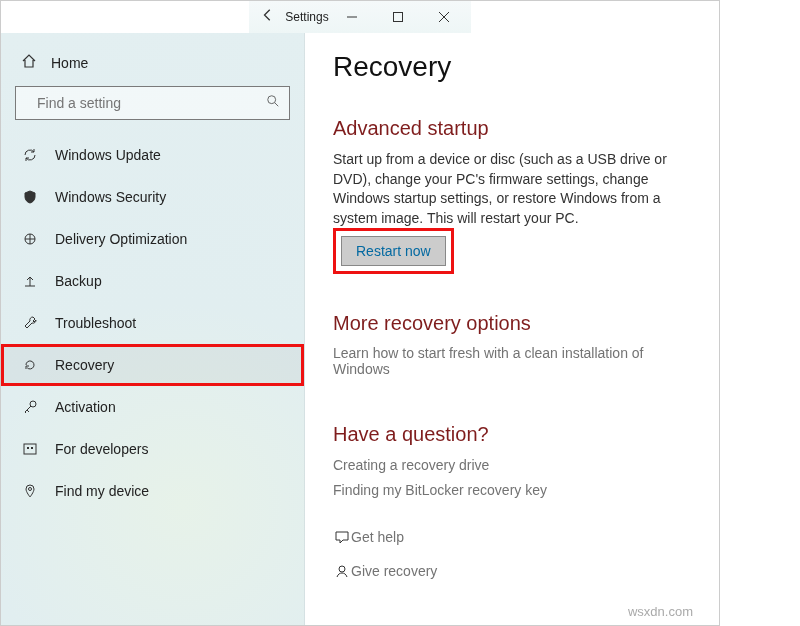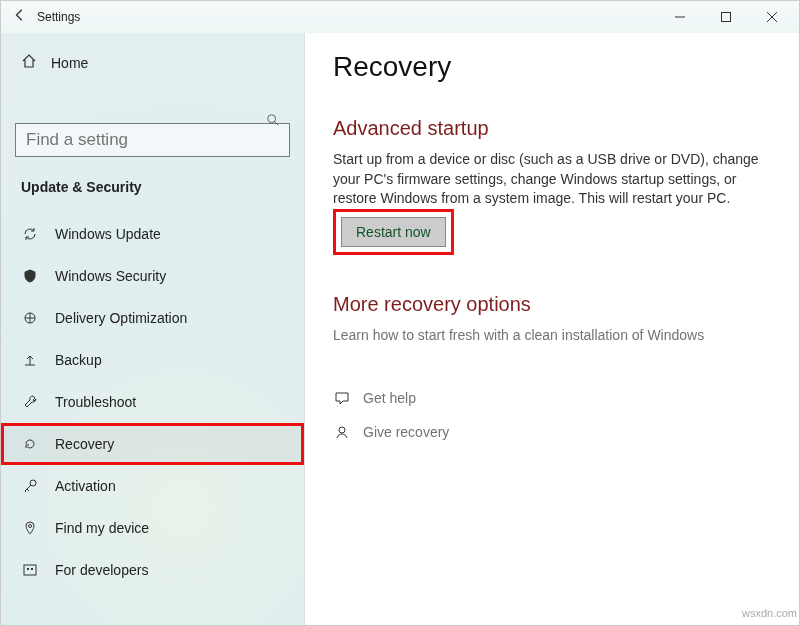--- a/index.html
+++ b/index.html
@@ -1,47 +1,47 @@
 <!DOCTYPE html>
 <html><head>
   <meta charset="utf-8">
   <style>
     * { margin: 0; padding: 0; box-sizing: border-box; font-family: "Segoe UI", Tahoma, sans-serif; }
     body { width: 800px; height: 626px; overflow: hidden; background: #fff; }
-    .window { width: 800px; height: 626px; display: flex; flex-direction: column; border: 1px solid #ccc; position: relative; }
+    .window { width: 720px; height: 626px; display: flex; flex-direction: column; border: 1px solid #ccc; position: relative; align-items: center; }
     .titlebar { height: 32px; display: flex; align-items: center; padding: 0 4px; background: linear-gradient(180deg,#f5f9fa,#eef6f6); }
     .tb-left { display: flex; align-items: center; gap: 10px; padding-left: 8px; }
     .tb-title { font-size: 12px; color: #222; }
     .tb-right { margin-left: auto; display: flex; }
     .win-btn { width: 46px; height: 32px; display: flex; align-items: center; justify-content: center; font-size: 12px; color: #333; }
     .win-btn svg { width: 10px; height: 10px; }
     .body { flex: 1; display: flex; overflow: hidden; }
     .sidebar { width: 304px; background: radial-gradient(circle at 60% 80%, #e7f2e9 0%, #e1eef0 40%, #e3eff1 100%); padding: 12px 0 0 0; display: flex; flex-direction: column; border-right: 1px solid rgba(0,0,0,0.05); }
     .home-row { display: flex; align-items: center; gap: 14px; padding: 8px 20px 14px 20px; font-size: 14px; color: #222; }
     .search-wrap { margin: 0 14px 14px 14px; }
-    .search { width: 100%; height: 34px; border: 1px solid #7a7a7a; background: rgba(255,255,255,0.55); padding: 0 30px 0 10px; font-size: 17px; position: relative; margin-top: 37px; }
+    .search { width: 100%; height: 34px; border: 1px solid #7a7a7a; background: rgba(255,255,255,0.55); padding: 0 30px 0 21px; font-size: 14px; position: relative; }
     .search-box { position: relative; }
     .search-icon { position: absolute; right: 10px; top: 50%; transform: translateY(-50%); color: #555; }
     .section-title { font-size: 14px; font-weight: 600; padding: 8px 20px 18px 20px; color: #222; }
     .nav { display: flex; flex-direction: column; }
     .nav-item { display: flex; align-items: center; gap: 16px; padding: 12px 20px; font-size: 14px; color: #222; cursor: default; }
     .nav-item .icon { width: 18px; height: 18px; display: flex; align-items: center; justify-content: center; color: #333; }
     .nav-item.selected { background: rgba(0,0,0,0.04); }
     .highlight-red { outline: 3px solid #e11; outline-offset: -3px; }
     .content { flex: 1; padding: 18px 28px 0 28px; overflow: auto; background: #fff; }
     h1 { font-size: 28px; font-weight: 400; margin-bottom: 34px; color: #111; }
     h2 { font-size: 20px; font-weight: 400; margin-bottom: 10px; color: #7f1d1d; }
     .section { margin-bottom: 38px; }
     .para { font-size: 14px; color: #333; line-height: 1.4; margin-bottom: 0; max-width: 440px; }
-    .btn { display: inline-block; background: #ccc; border: 1px solid #888; padding: 6px 14px; font-size: 14px; color: #14532d; }
+    .btn { display: inline-block; background: #ccc; border: 1px solid #888; padding: 6px 14px; font-size: 14px; color: #0369a1; }
     .btn-wrap-hl { display: inline-block; padding: 5px; border: 3px solid #e11; }
     .link { color: #737373; font-size: 14px; text-decoration: none; display: inline-block; margin-bottom: 8px; }
-    .help-row { display: flex; align-items: center; gap: 12px; margin-bottom: 10px; margin-top: 16px; }
+    .help-row { display: flex; align-items: center; gap: 0; margin-bottom: 10px; margin-top: 16px; }
     .help-row .micon { width: 18px; height: 18px; color: #333; display:flex;align-items:center;justify-content:center;}
-    .watermark { position: absolute; bottom: 6px; right: 2px; font-size: 11px; color: #aaa; }
+    .watermark { position: absolute; bottom: 6px; right: 26px; font-size: 13px; color: #aaa; }
   </style>
 </head>
 <body>
 
 <div class="window">
   <div class="titlebar">
     <div class="tb-left">
       <span class="icon">
         <svg viewBox="0 0 16 16" width="14" height="14">
             <path d="M10 2 L4 8 L10 14" stroke="#333" stroke-width="1.5" fill="none"></path>
@@ -83,21 +83,20 @@
         <div class="search-box">
           <input class="search" placeholder="Find a setting" style="">
           <span class="search-icon">
             <svg width="14" height="14" viewBox="0 0 16 16">
                 <circle cx="6.5" cy="6.5" r="4.5" stroke="#555" fill="none"></circle>
                 <line x1="10" y1="10" x2="14" y2="14" stroke="#555"></line>
               </svg>
           </span>
         </div>
       </div>
-      <div class="section-title">Update &amp; Security</div>
 
       <div class="nav">
         <div class="nav-item">
           <span class="icon">
               <svg width="16" height="16" viewBox="0 0 16 16">
                 <path d="M3 8a5 5 0 0 1 9-3M13 8a5 5 0 0 1-9 3" stroke="#333" fill="none"></path>
                 <path d="M12 2v3h-3M4 14v-3h3" stroke="#333" fill="none"></path>
               </svg>
             </span>
           <span>Windows Update</span>
@@ -146,59 +145,64 @@
           <span>Recovery</span>
         </div>
         <div class="nav-item">
           <span class="icon">
               <svg width="16" height="16" viewBox="0 0 16 16">
                 <circle cx="11" cy="5" r="3" stroke="#333" fill="none"></circle>
                 <path d="M9 7l-6 6M5 11l2 2M3 13l1 1" stroke="#333"></path>
               </svg>
             </span>
           <span>Activation</span>
-        </div>
-        <div class="nav-item">
-          <span class="icon">
-              <svg width="16" height="16" viewBox="0 0 16 16">
-                <path d="M8 2a4 4 0 0 1 4 4c0 3-4 8-4 8s-4-5-4-8a4 4 0 0 1 4-4z" stroke="#333" fill="none"></path>
-                <circle cx="8" cy="6" r="1.5" stroke="#333" fill="none"></circle>
-              </svg>
-            </span>
-          <span>Find my device</span>
         </div>
         <div class="nav-item">
           <span class="icon">
               <svg width="16" height="16" viewBox="0 0 16 16">
                 <rect x="2" y="3" width="12" height="10" stroke="#333" fill="none"></rect>
                 <rect x="5" y="6" width="2" height="2" fill="#333"></rect>
                 <rect x="9" y="6" width="2" height="2" fill="#333"></rect>
               </svg>
             </span>
           <span>For developers</span>
+        </div>
+        <div class="nav-item">
+          <span class="icon">
+              <svg width="16" height="16" viewBox="0 0 16 16">
+                <path d="M8 2a4 4 0 0 1 4 4c0 3-4 8-4 8s-4-5-4-8a4 4 0 0 1 4-4z" stroke="#333" fill="none"></path>
+                <circle cx="8" cy="6" r="1.5" stroke="#333" fill="none"></circle>
+              </svg>
+            </span>
+          <span>Find my device</span>
         </div>
       </div>
     </div>
 
     <div class="content">
       <h1>Recovery</h1>
 
       <div class="section">
         <h2>Advanced startup</h2>
         <p class="para">Start up from a device or disc (such as a USB drive or DVD), change your PC's firmware settings, change Windows startup settings, or restore Windows from a system image. This will restart your PC.</p>
         <span class="btn-wrap-hl">
           <span class="btn">Restart now</span>
         </span>
       </div>
 
       <div class="section">
         <h2>More recovery options</h2>
         <a class="link">Learn how to start fresh with a clean installation of Windows</a>
       </div>
 
+      <div class="section" style="margin-bottom:22px;">
+        <h2>Have a question?</h2>
+        <a class="link">Creating a recovery drive</a><br>
+        <a class="link">Finding my BitLocker recovery key</a>
+      </div>
 
       <div>
         <div class="help-row">
           <span class="micon">
               <svg width="16" height="16" viewBox="0 0 16 16">
                 <path d="M2 3h12v8H9l-3 3v-3H2z" stroke="#333" fill="none"></path>
               </svg>
             </span>
           <a class="link" style="margin-bottom:0">Get help</a>
         </div>

